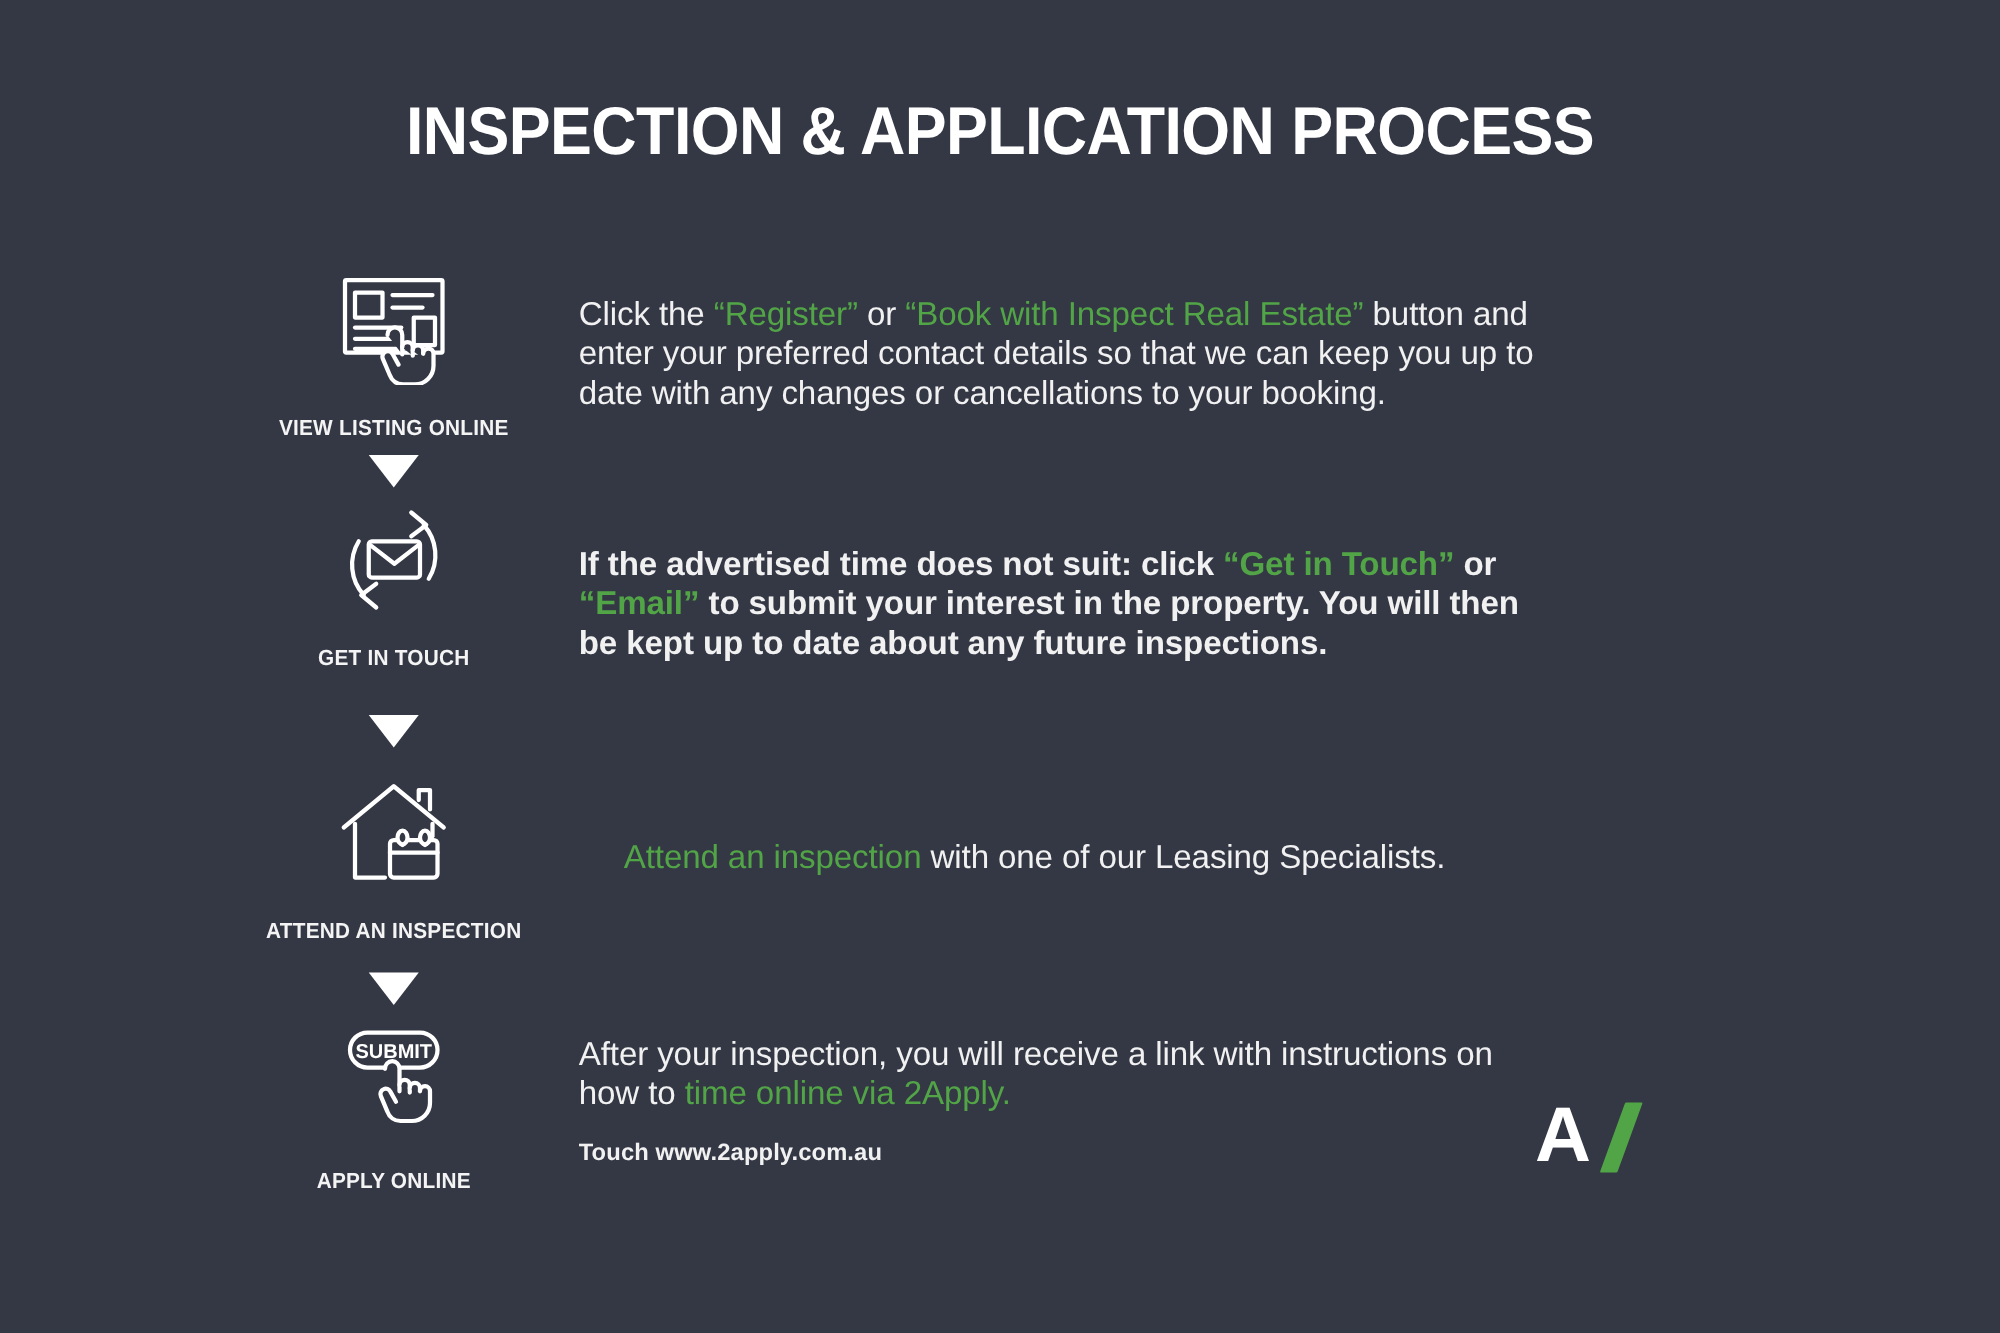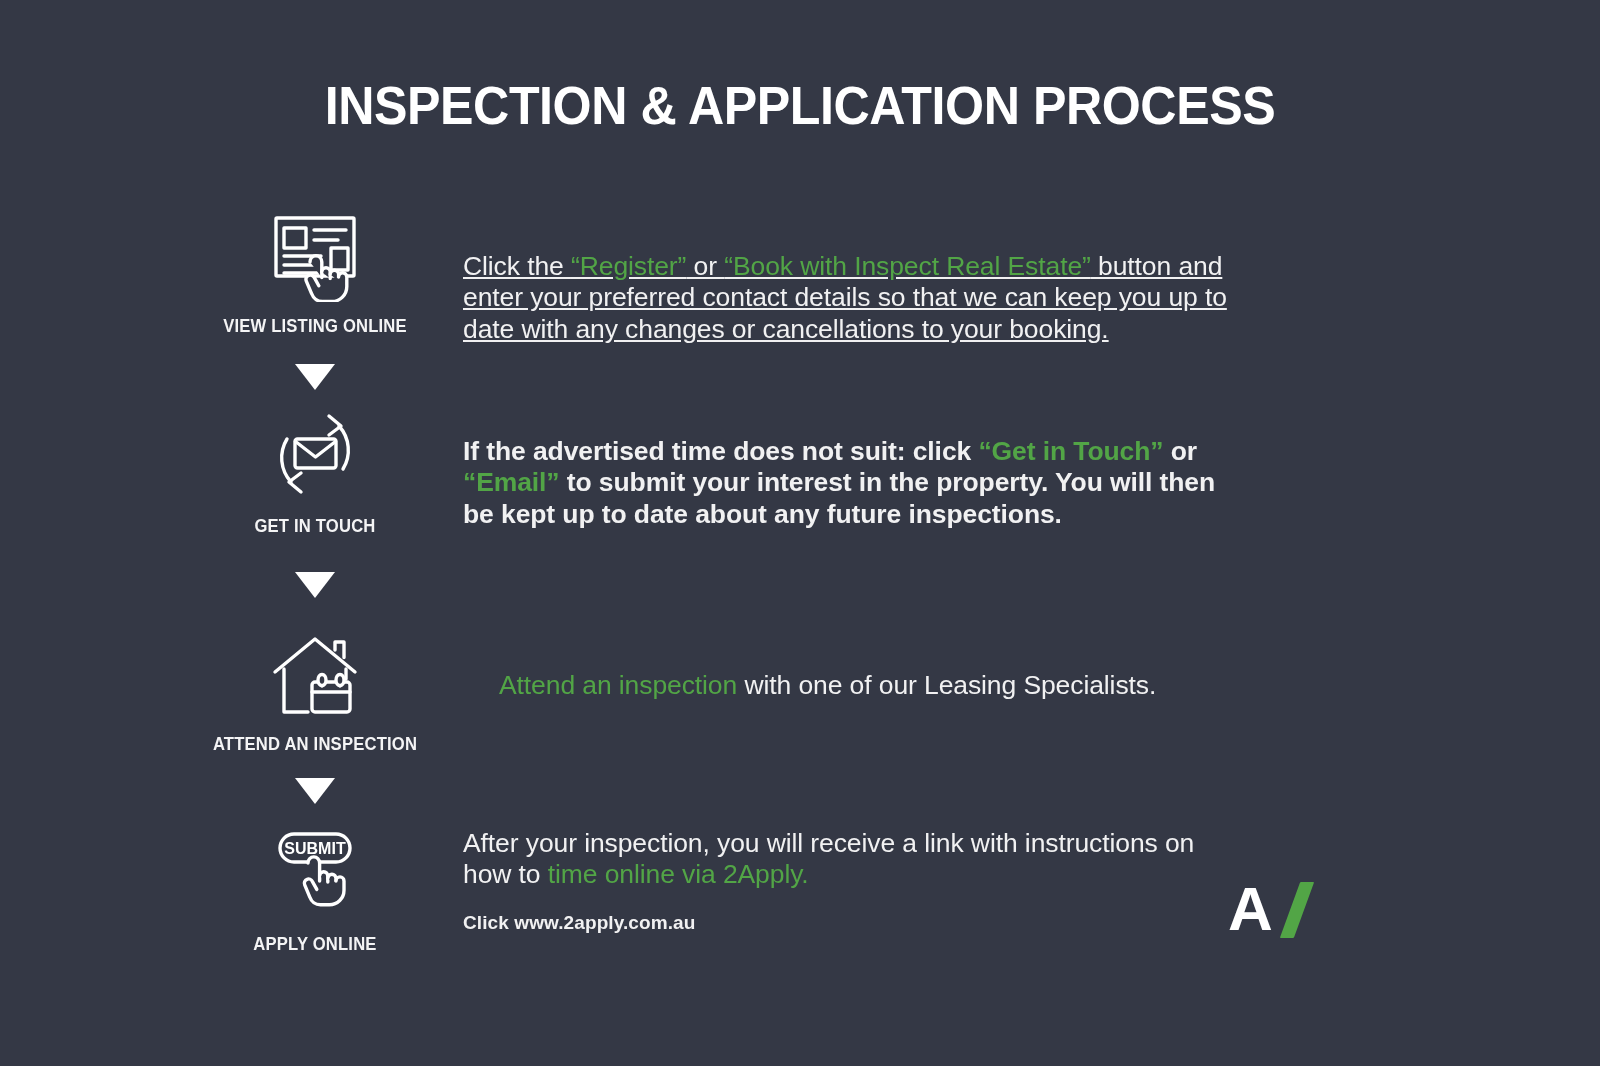--- a/index.html
+++ b/index.html
@@ -40,29 +40,29 @@
     left: 180px;
     top: 200px;
     width: 270px;
   }
 
   .step {
     position: absolute;
     width: 270px;
     text-align: center;
   }
-  .step-0 { top: 0px; }
+  .step-0 { top: 16px; }
   .step-1 { top: 200px; }
   .step-2 { top: 418px; }
   .step-3 { top: 618px; }
 
   .icon-wrap {
     height: 102px;
     display: flex;
-    align-items: flex-end;
+    align-items: flex-start;
     justify-content: center;
   }
 
   .step-label {
     margin-top: 14px;
     color: #f4f4f5;
     font-size: 17.5px;
     font-weight: bold;
     letter-spacing: 0.2px;
     white-space: nowrap;
@@ -98,21 +98,21 @@
   }
 
   .para {
     position: absolute;
     width: 770px;
     color: #f1f1f2;
     font-size: 26.5px;
     line-height: 1.18;
     letter-spacing: -0.1px;
   }
-  .para-0 { top: 51px; text-decoration: underline; }
+  .para-0 { top: 36px; }
   .para-1 { top: 236px; font-weight: bold; }
   .para-2 { top: 470px; margin-left: 36px; }
   .para-3 { top: 628px; }
 
   .green { color: #52a546; }
 
   .visit {
     position: absolute;
     top: 712px;
     left: 0;
@@ -251,21 +251,21 @@
       <div class="step-label">APPLY ONLINE</div>
     </div>
 
   </div>
 
   <div class="texts">
     <div class="para para-0"><span>Click the </span><span class="green">“Register”</span><span> or </span><span class="green">“Book with Inspect Real Estate”</span><span> button and enter your preferred contact details so that we can keep you up to date with any changes or cancellations to your booking.</span></div>
     <div class="para para-1"><span>If the advertised time does not suit: click </span><span class="green">“Get in Touch”</span><span> or </span><span class="green">“Email”</span><span> to submit your interest in the property. You will then be kept up to date about any future inspections.</span></div>
     <div class="para para-2"><span class="green">Attend an inspection</span><span> with one of our Leasing Specialists.</span></div>
     <div class="para para-3"><span>After your inspection, you will receive a link with instructions on how to </span><span class="green">time online via 2Apply.</span></div>
-    <div class="visit">Click www.2apply.com.au</div>
+    <div class="visit">Touch www.2apply.com.au</div>
   </div>
 
   <div class="logo">
     <span class="logo-a">A</span>
     <span class="logo-slash"></span>
   </div>
 
 </div>
 
 </body></html>

